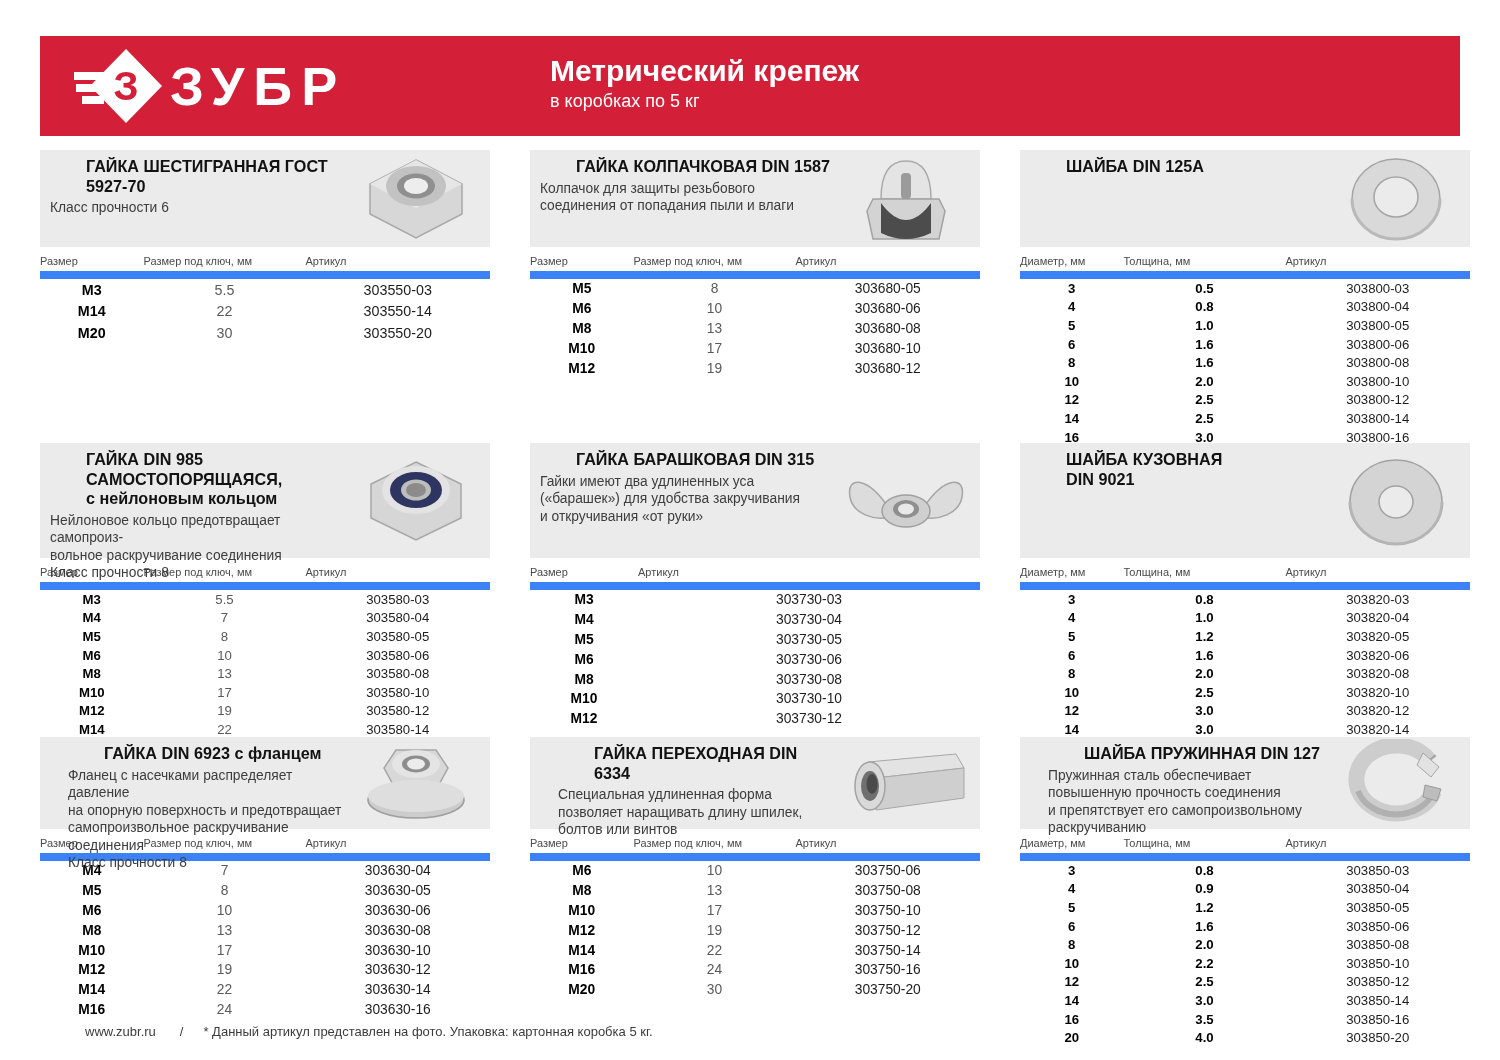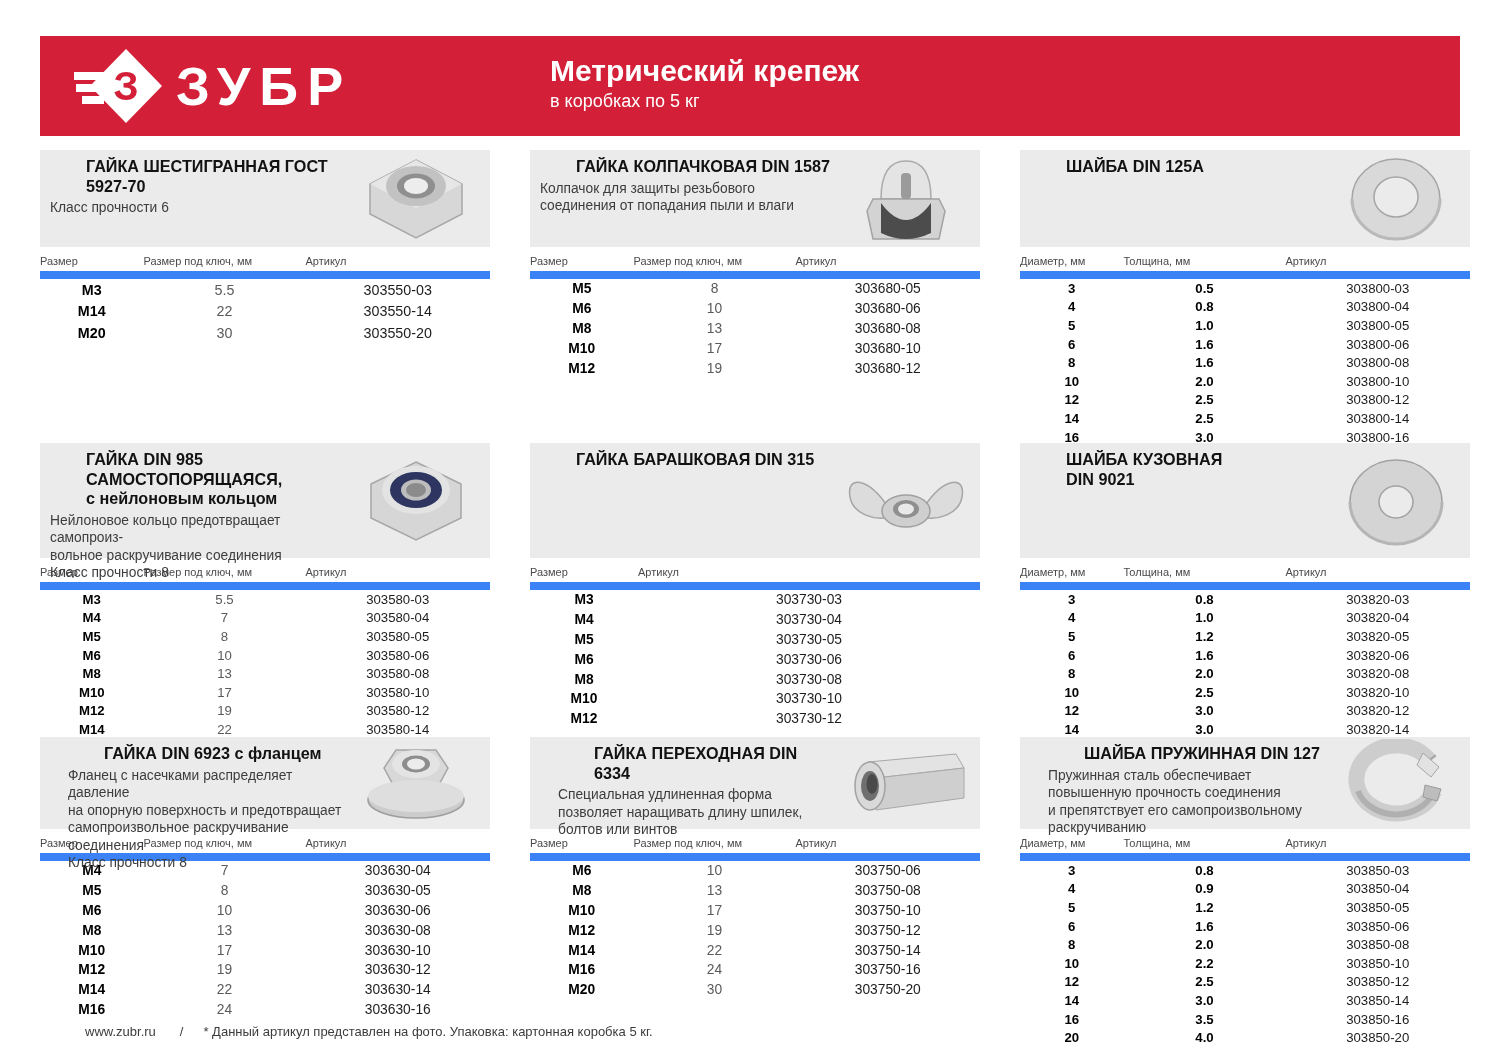--- a/index.html
+++ b/index.html
@@ -3,21 +3,21 @@
 <meta charset="utf-8">
 <style>
   html,body{margin:0;padding:0;}
   body{
     width:1500px;height:1060px;background:#ffffff;position:relative;
     font-family:"Liberation Sans", sans-serif;color:#1d1d1d;overflow:hidden;
   }
   
   .banner{position:absolute;left:40px;top:36px;width:1420px;height:100px;background:#d32038;}
   .logo{position:absolute;left:34px;top:11px;display:flex;align-items:center;}
-  .brand{color:#fff;font-weight:bold;font-size:54px;letter-spacing:9px;margin-left:14px;line-height:78px;}
+  .brand{color:#fff;font-weight:bold;font-size:54px;letter-spacing:9px;margin-left:8px;line-height:78px;}
   .banner-text{position:absolute;left:510px;top:17px;color:#fff;}
   .banner-title{font-size:30px;font-weight:bold;line-height:36px;}
   .banner-subtitle{font-size:18px;line-height:24px;}
   
   .section{position:absolute;width:450px;}
   .c1{left:40px;} .c2{left:530px;} .c3{left:1020px;}
   .r1{top:150px;} .r2{top:443px;} .r3{top:737px;}
   .r1 .band{height:97px;} .r2 .band{height:115px;} .r3 .band{height:92px;padding-left:28px;}
   .band{position:relative;background:#ebebeb;box-sizing:border-box;padding:7px 145px 0 10px;}
   .s-title div{font-size:16.2px;font-weight:bold;color:#121212;line-height:19.5px;margin-left:36px;}
@@ -327,20 +327,25 @@
             <td>303580-20</td>
           </tr>
         </tbody>
       </table>
     </div>
   <div class="section r2 c2 d-md cols2">
       <div class="band">
         <div class="s-title">
           <div>ГАЙКА БАРАШКОВАЯ DIN 315</div>
         </div>
+        <div class="s-desc">
+          <div>Гайки имеют два удлиненных уса</div>
+          <div>(«барашек») для удобства закручивания</div>
+          <div>и откручивания «от руки»</div>
+        </div>
         <div class="photo">
           <svg width="132" height="84" viewBox="0 0 132 84">
     <path d="M48,48 C28,18 6,16 10,38 C13,55 34,62 50,58 Z" fill="#dcdcdc" stroke="#a6a6a6" stroke-width="1.5"></path>
     <path d="M84,48 C104,18 126,16 122,38 C119,55 98,62 82,58 Z" fill="#dcdcdc" stroke="#a6a6a6" stroke-width="1.5"></path>
     <ellipse cx="66" cy="52" rx="24" ry="16" fill="#cfcfcf" stroke="#a0a0a0" stroke-width="1.5"></ellipse>
     <ellipse cx="66" cy="50" rx="13" ry="9" fill="#8f8f8f"></ellipse>
     <ellipse cx="66" cy="50" rx="8" ry="5.5" fill="#e9e9e9"></ellipse>
   </svg>
         </div>
       </div>

